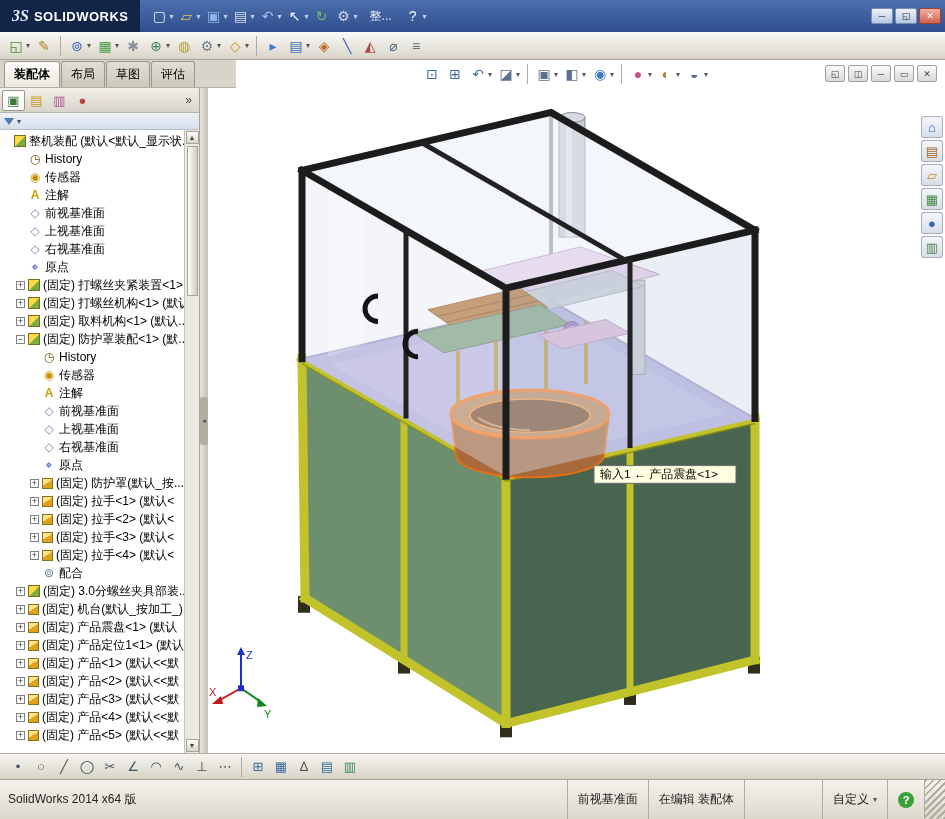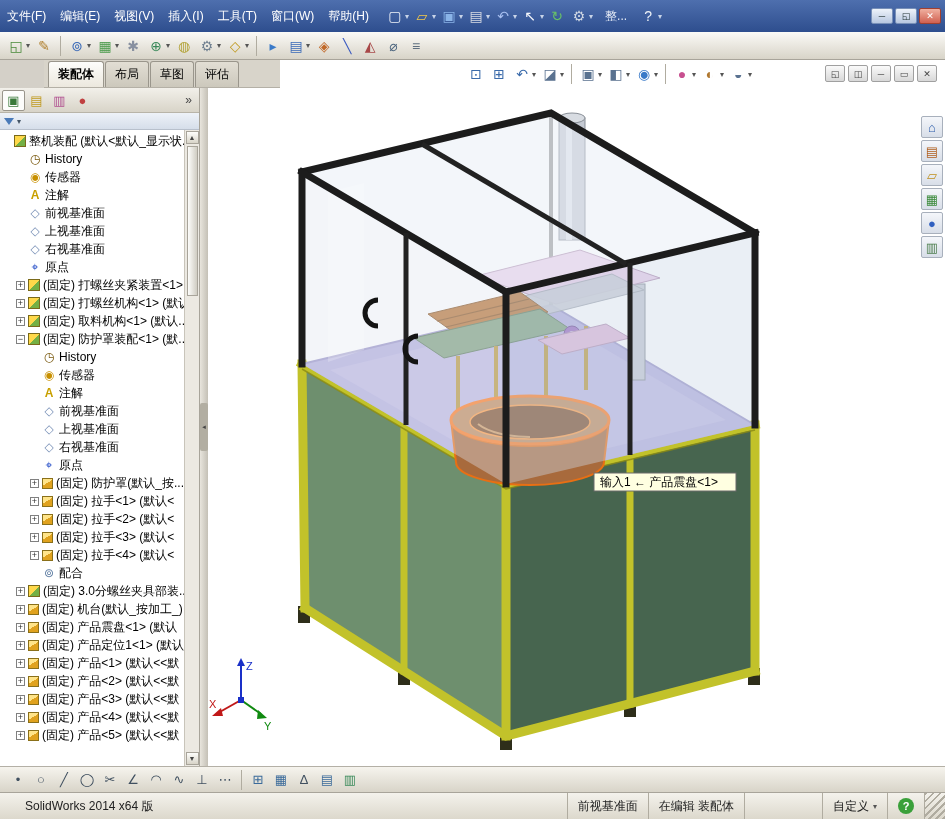--- a/index.html
+++ b/index.html
@@ -24,21 +24,21 @@
   .win-btn{width:22px;height:16px;margin-left:2px;background:linear-gradient(#eef3fa,#b7c7e0);border:1px solid #70八8b8;border:1px solid #7890b8;border-radius:2px;color:#233;font-size:9px;display:flex;align-items:center;justify-content:center;}
   .win-btn.close{background:linear-gradient(#f0b0a0,#d06050);color:#fff;border-color:#a04030;}
 
   
   #toolbar2{height:28px;background:linear-gradient(#fbfaf7,#d8d4c8);border-bottom:1px solid #a8a49a;display:flex;align-items:center;padding:0 5px;gap:1px;flex:none;}
   #toolbar2 .glyph{font-size:14px;}
   .tsep{width:1px;height:20px;background:#b0aca0;margin:0 4px;flex:none;}
 
   
   #ribbon{height:28px;display:flex;flex:none;}
-  #tab-strip{width:236px;background:#d8d4ca;border-bottom:1px solid #b4b0a6;display:flex;align-items:flex-end;padding:3px 2px 0 4px;flex:none;margin-left:44px;}
+  #tab-strip{width:236px;background:#d8d4ca;border-bottom:1px solid #b4b0a6;display:flex;align-items:flex-end;padding:3px 2px 0 4px;flex:none;}
   .cmd-tab{padding:4px 9px;border:1px solid #9a968c;border-bottom:none;background:linear-gradient(#e2ded4,#ccc8bc);margin-right:1px;border-radius:3px 3px 0 0;white-space:nowrap;}
   .cmd-tab.active{background:linear-gradient(#fdfdfb,#ece8de);font-weight:bold;}
   #viewport-top{flex:1;background:#fff;display:flex;align-items:center;position:relative;padding-left:185px;}
   #headsup{display:flex;align-items:center;gap:1px;}
   #headsup .tbtn{height:22px;}
   #doc-buttons{position:absolute;right:8px;top:5px;display:flex;gap:3px;}
   .doc-btn{width:20px;height:17px;border:1px solid #a0a0a0;background:linear-gradient(#fafafa,#d8d8d8);font-size:9px;display:flex;align-items:center;justify-content:center;color:#444;border-radius:2px;}
 
   
   #main{flex:1;display:flex;min-height:0;}
@@ -75,43 +75,38 @@
 
   #viewport{flex:1;background:#fff;position:relative;overflow:hidden;}
   #model{position:absolute;left:0;top:0;width:100%;height:100%;}
   #model text{font-family:"Liberation Sans","DejaVu Sans",sans-serif;}
   #task-pane{position:absolute;right:2px;top:28px;display:flex;flex-direction:column;gap:2px;}
   .tp-btn{width:22px;height:22px;border:1px solid #a8b0bc;background:linear-gradient(#f4f6fa,#d8dee8);display:flex;align-items:center;justify-content:center;font-size:13px;border-radius:2px;}
 
   
   #bottombar{height:26px;background:linear-gradient(#f6f4ee,#d8d4c8);border-top:1px solid #b4b0a6;display:flex;align-items:center;padding:0 7px;gap:1px;flex:none;}
   #bottombar .glyph{font-size:13px;}
-  #statusbar{height:27px;background:linear-gradient(#f4f2ec,#dcd8cc);border-top:1px solid #a8a49a;display:flex;align-items:stretch;color:#222;flex:none;padding-left:17px;}
+  #statusbar{height:40px;background:linear-gradient(#f4f2ec,#dcd8cc);border-top:1px solid #a8a49a;display:flex;align-items:stretch;color:#222;flex:none;}
   #statusbar .app-ver{display:flex;align-items:center;padding-left:8px;white-space:nowrap;}
   .sb-right{margin-left:auto;display:flex;align-items:stretch;}
   .sb-seg{border-left:1px solid #b0aca0;display:flex;align-items:center;padding:0 10px;white-space:nowrap;gap:4px;}
   .sb-seg .dd{font-size:8px;color:#555;}
   .help-ball{width:16px;height:16px;border-radius:50%;background:#3aa03a;color:#fff;font-weight:bold;font-size:11px;display:flex;align-items:center;justify-content:center;}
   .grip{width:16px;background:repeating-linear-gradient(135deg,#b0aca0 0 2px,transparent 2px 5px);}
 </style>
 </head>
 <body>
 
 <div id="app">
 
   <div id="titlebar">
-    <div id="menubar">
-        <span class="menu-item">文件(F)</span>
-        <span class="menu-item">编辑(E)</span>
-        <span class="menu-item">视图(V)</span>
-        <span class="menu-item">插入(I)</span>
-        <span class="menu-item">工具(T)</span>
-        <span class="menu-item">窗口(W)</span>
-        <span class="menu-item">帮助(H)</span>
-      </div>
+    <div class="logo-block">
+      <span class="logo-mark">3S</span>
+      <span class="logo-text">SOLIDWORKS</span>
+    </div>
     <div id="main-toolbar">
         <div class="tbtn">
           <span class="glyph" style="color: rgb(238, 242, 248);">▢</span>
           <span class="dd">▾</span>
         </div>
         <div class="tbtn">
           <span class="glyph" style="color: rgb(242, 200, 74);">▱</span>
           <span class="dd">▾</span>
         </div>
         <div class="tbtn">

